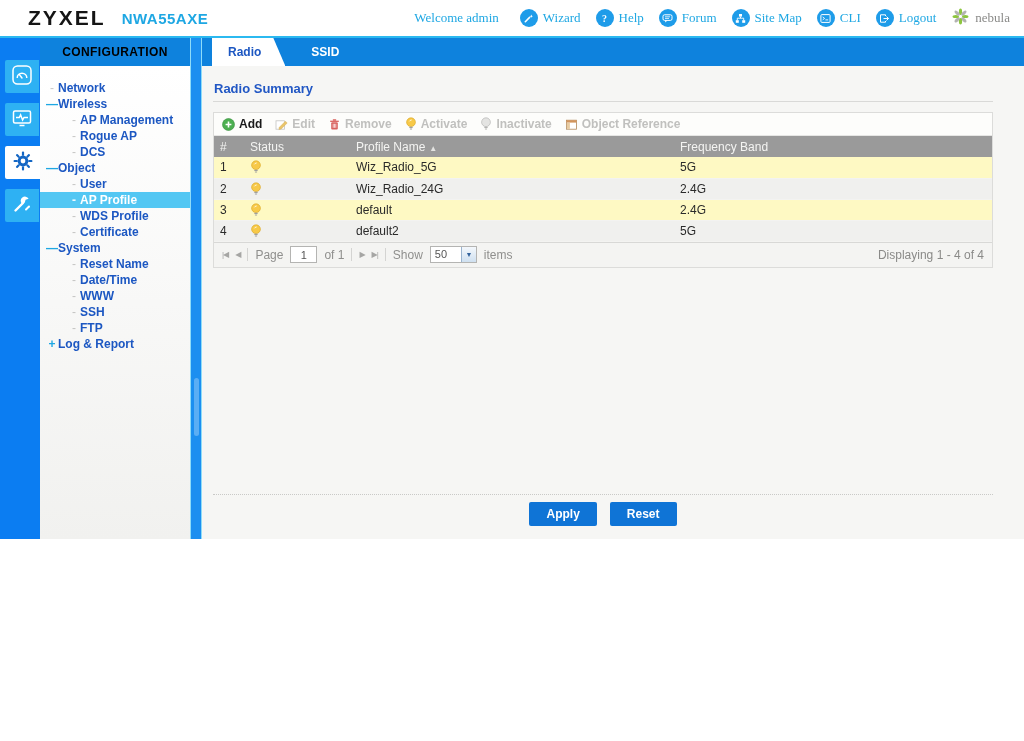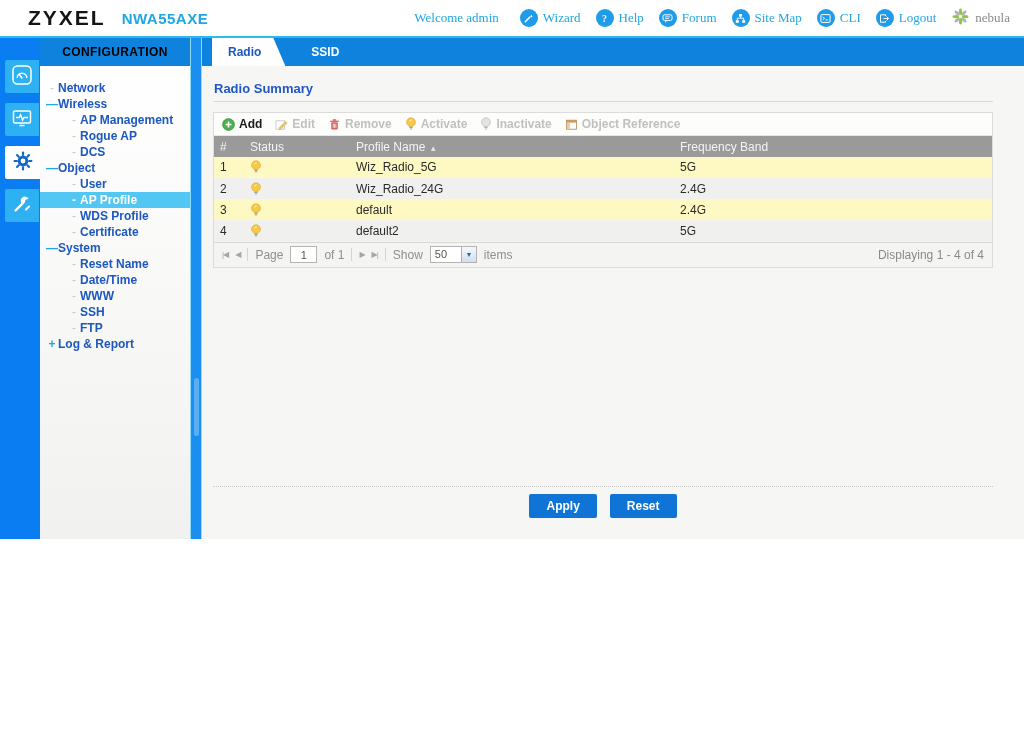--- a/index.html
+++ b/index.html
@@ -73,21 +73,21 @@
   .pagination { background:#f4f4f2; border-top:1px solid #d8d8d6; display:flex; align-items:center; gap:7px; padding:3px 8px; color:#8f8f8d; font-size:12px; height:25px; }
   .pgbtn { color:#a6a6a4; font-size:8px; letter-spacing:-1px; cursor:pointer; user-select:none; }
   .pgsep { width:1px; height:13px; background:#d4d4d2; }
   .page-input { width:27px; height:17px; border:1px solid #b4b4b2; background:#fff; font-size:11px; text-align:center; font-family:"Liberation Sans", sans-serif; color:#555; }
   .select { display:inline-flex; align-items:stretch; border:1px solid #b4b4b2; background:#fff; height:17px; cursor:pointer; }
   .select-val { width:30px; font-size:11px; color:#555; padding:1px 0 0 4px; }
   .select-arrow { width:15px; background:linear-gradient(#f4f8fc,#cfe0f0); border-left:1px solid #9ab4cf; color:#33639c; font-size:7px; display:flex; align-items:center; justify-content:center; }
   .displaying { margin-left:auto; color:#8a8a88; }
 
   
-  .footer { position:absolute; left:11px; right:31px; bottom:12px; padding:7px 0 9px 0; border-top:1px dotted #c9c9c7; display:flex; justify-content:center; gap:13px; }
+  .footer { position:absolute; left:11px; right:31px; bottom:4px; padding:7px 0 9px 0; border-top:1px dotted #c9c9c7; display:flex; justify-content:center; gap:13px; }
   .btn { background:#0f74d6; color:#fff; font-weight:bold; font-size:12px; border:none; padding:5px 17px; border-radius:2px; cursor:pointer; font-family:"Liberation Sans", sans-serif; }
 </style>
 </head>
 <body>
 
 <div class="page">
 
   <div class="topbar">
     <span class="logo">ZYXEL</span>
     <span class="model">NWA55AXE</span>

